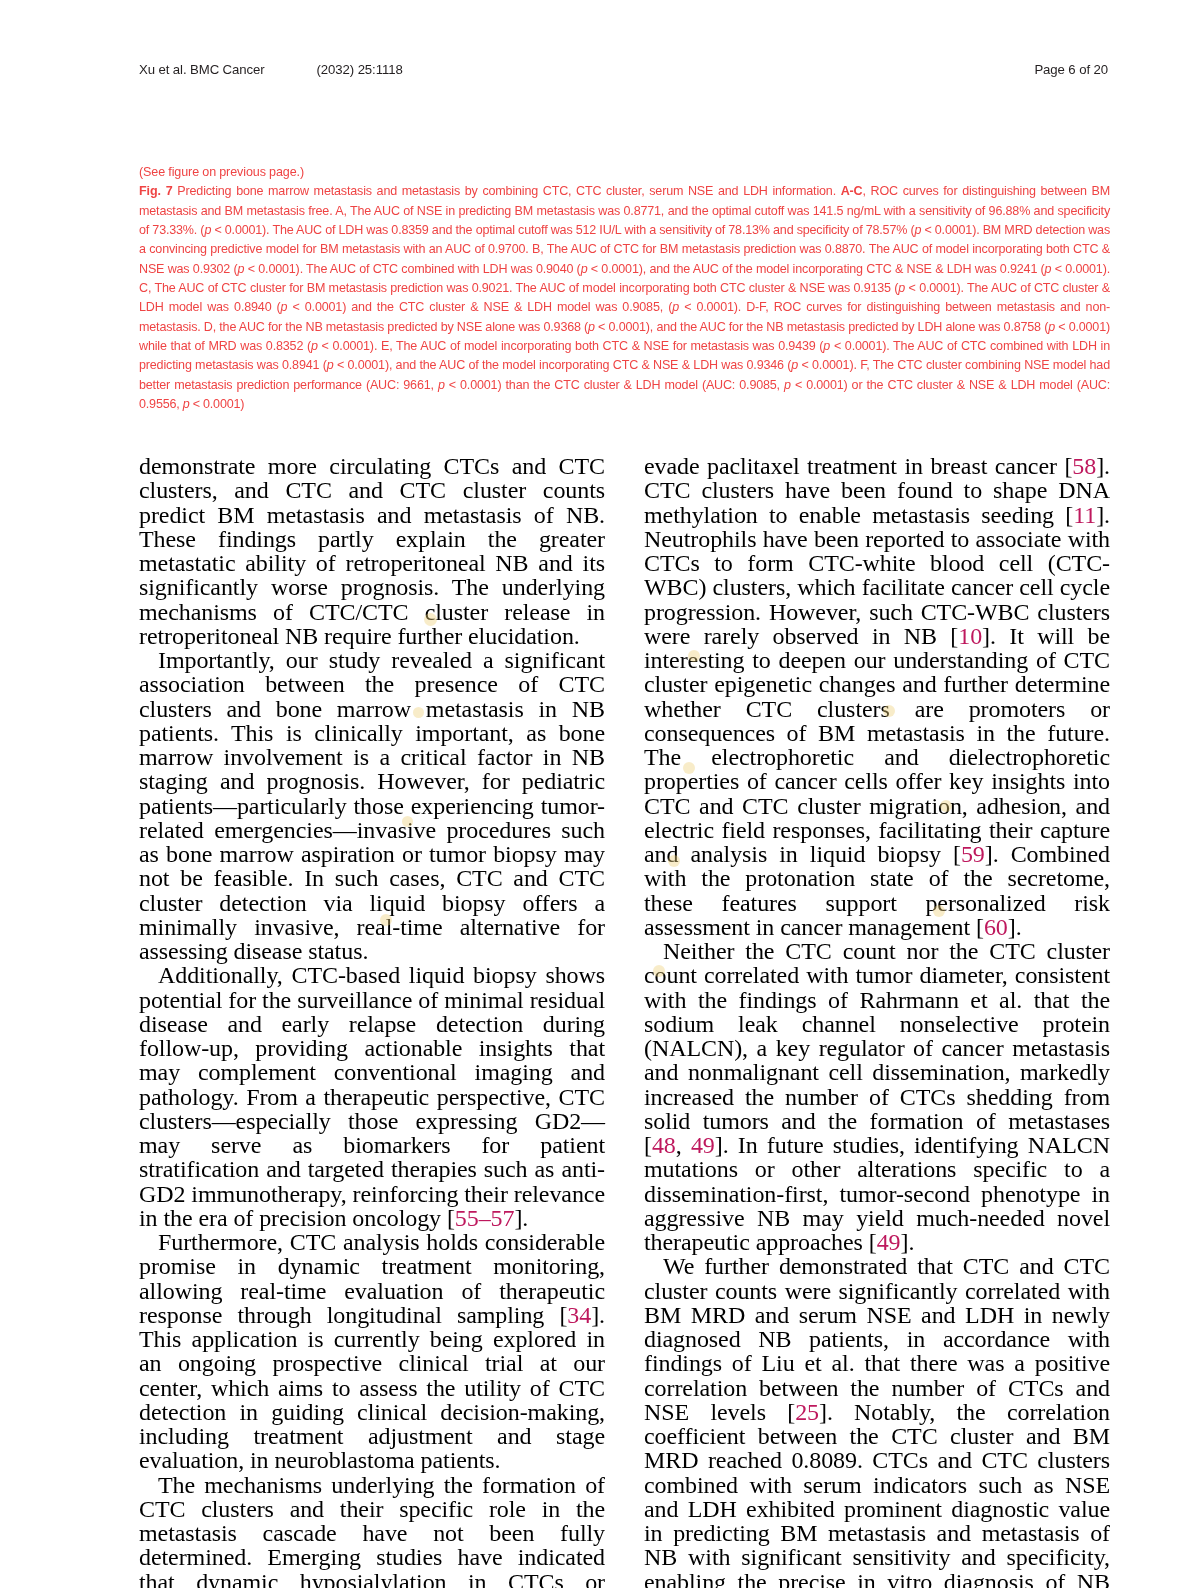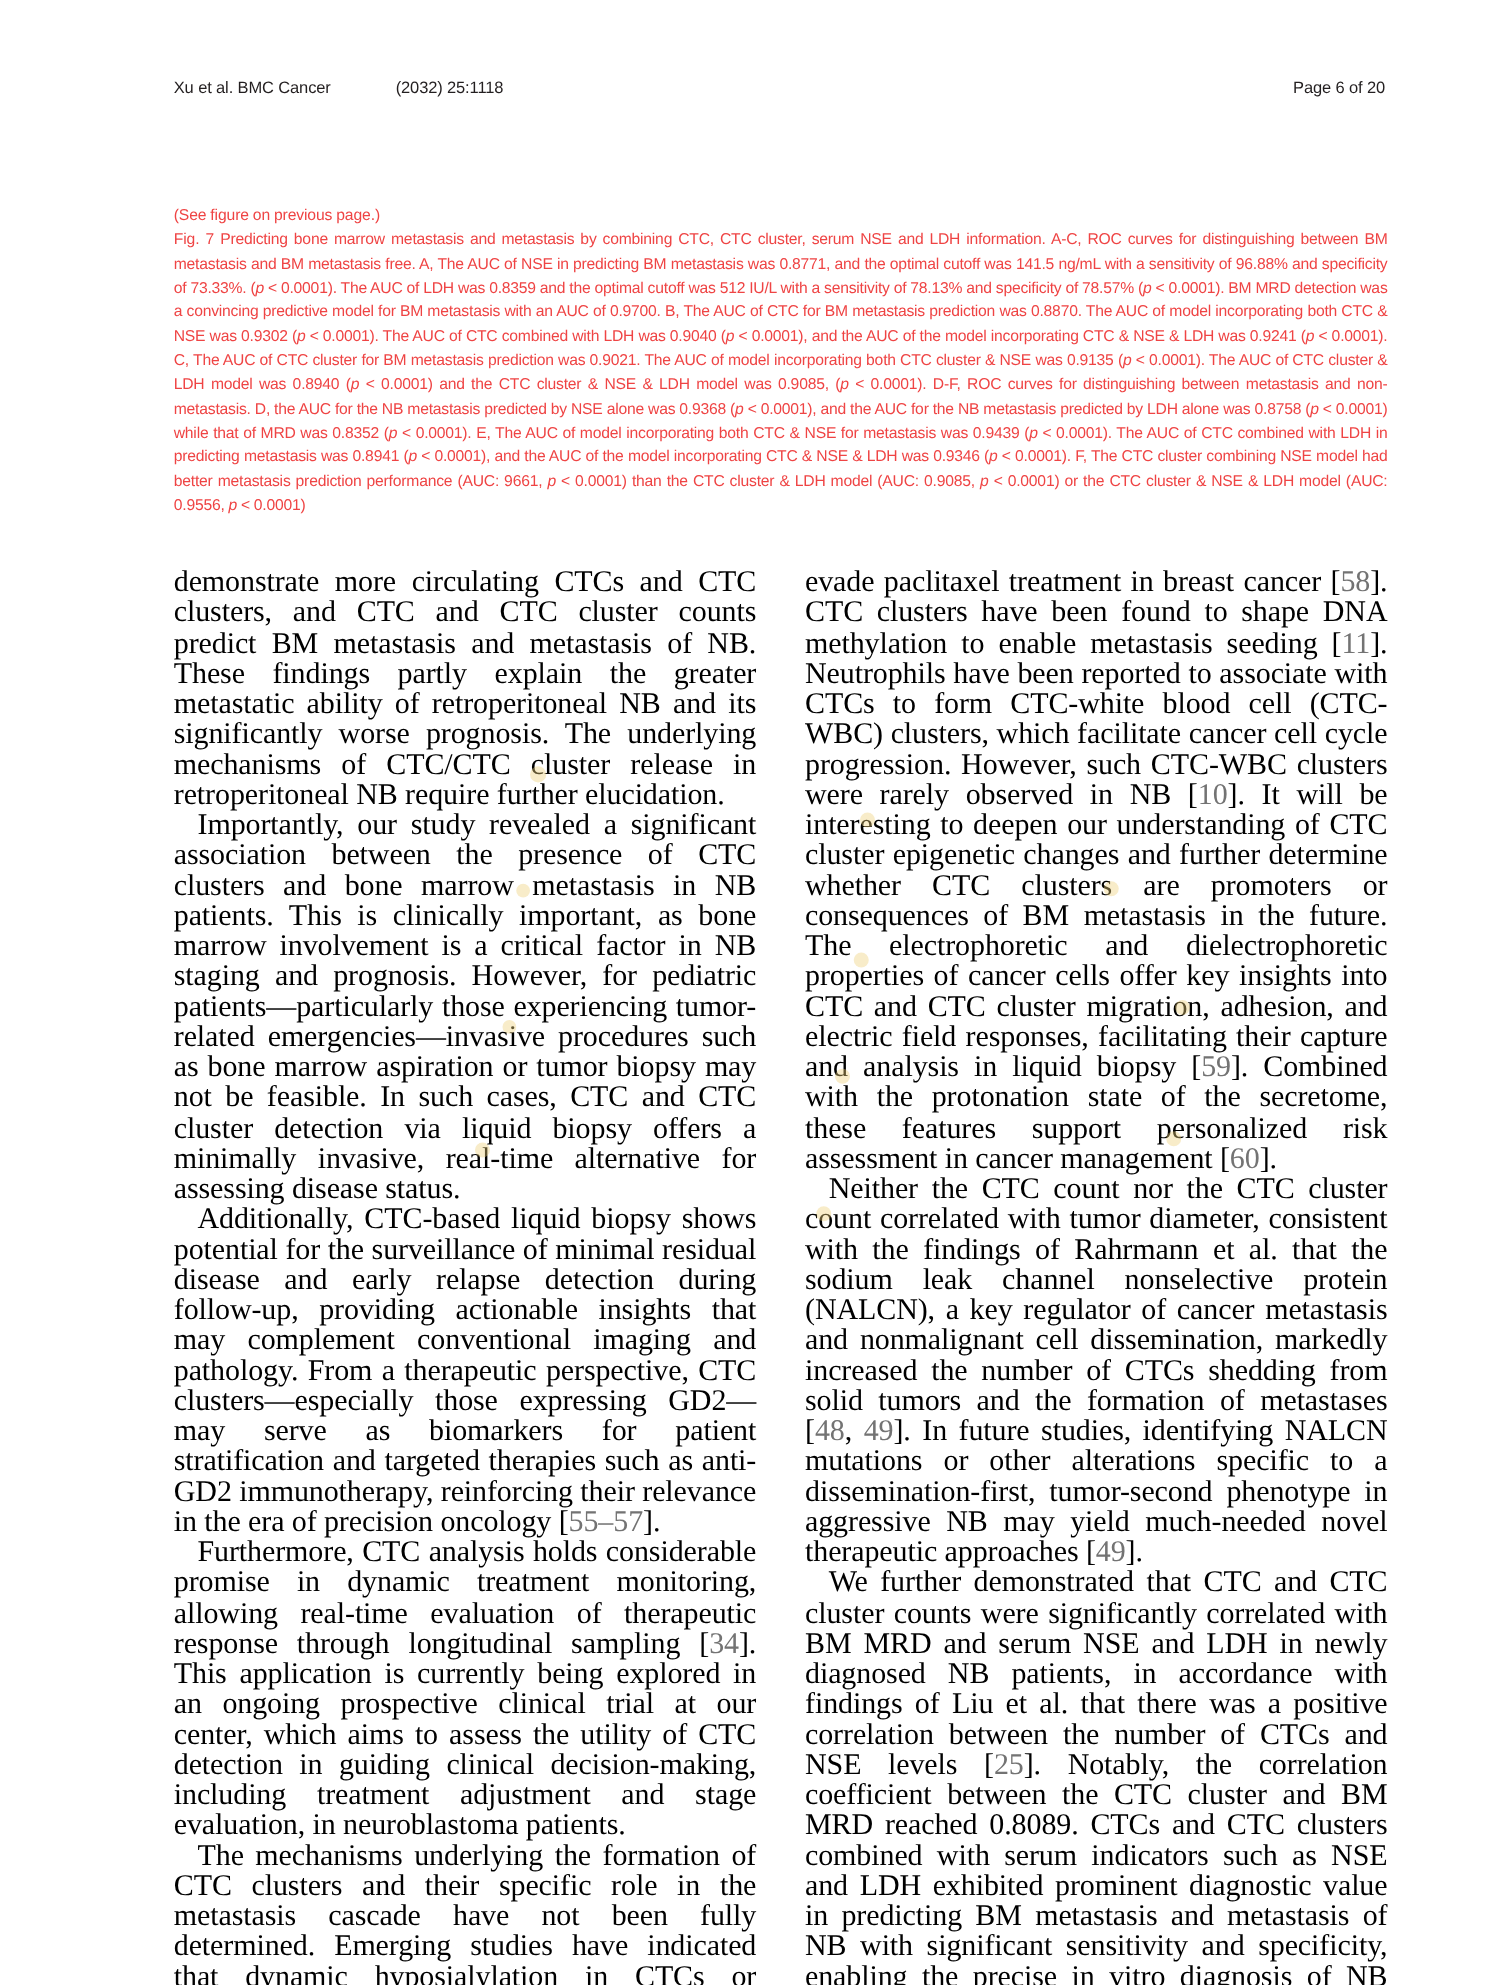--- a/index.html
+++ b/index.html
@@ -60,24 +60,24 @@
     color: #ef4444;
     text-align: justify;
     letter-spacing: -0.17px;
     word-spacing: -0.2px;
   }
   .caption .seefig {
     display: block;
     letter-spacing: -0.1px;
   }
   .caption .figlabel {
-    font-weight: normal;
+    font-weight: bold;
     letter-spacing: -0.1px;
   }
-  .caption .bold { font-weight: normal; }
+  .caption .bold { font-weight: bold; }
   .caption .ital { font-style: italic; }
   .caption-body { display: block; }
 
   
   .cols {
     position: absolute;
     left: 111px;
     top: 452px;
     width: 971px;
     height: 1010px;
@@ -98,21 +98,21 @@
   .col-right { left: 505px; }
 
   .col p {
     margin: 0;
     text-indent: 0;
   }
   .col p.ind {
     text-indent: 19px;
   }
   .cite {
-    color: #737373;
+    color: #be185d;
   }
   
   .col p { text-align-last: left; }
 
   
   .speck {
     position: absolute;
     border-radius: 50%;
     background: rgba(238, 208, 120, 0.40);
     pointer-events: none;

